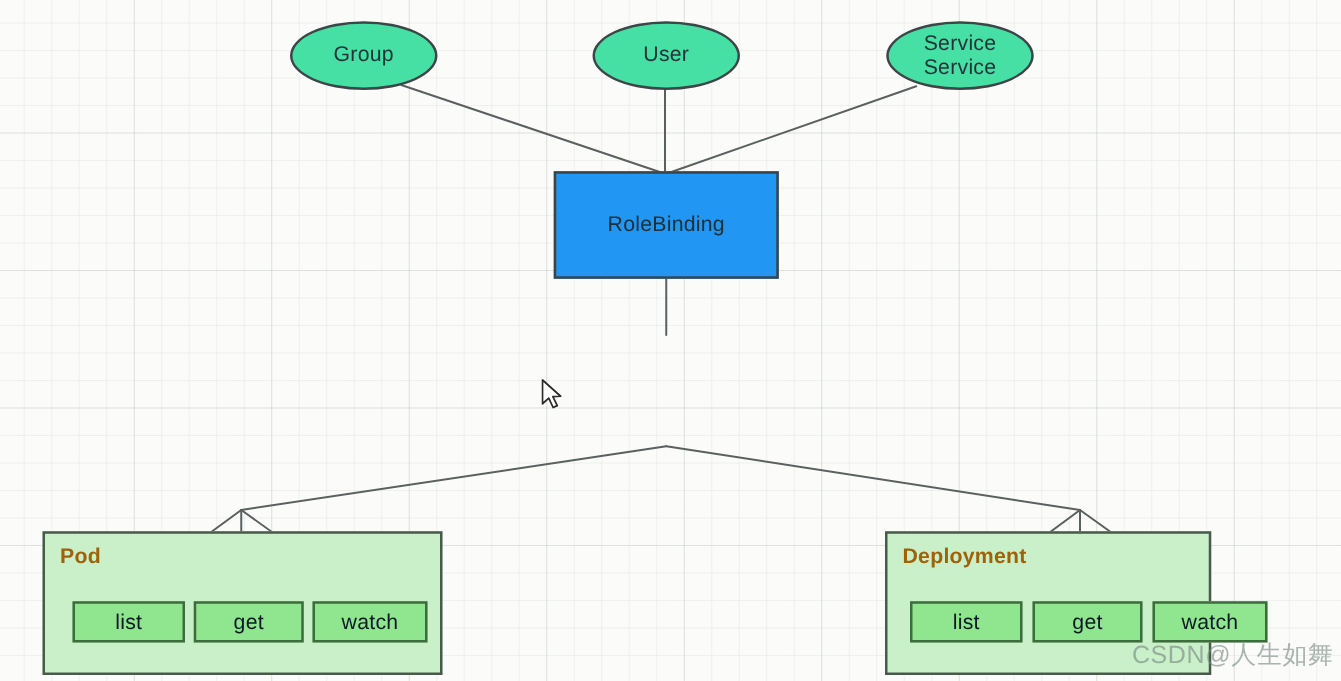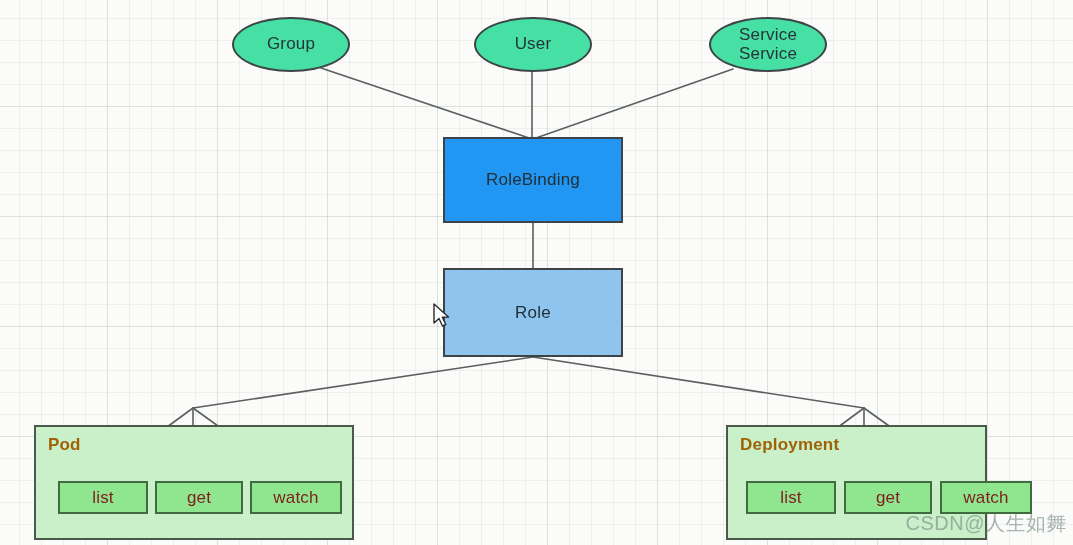--- a/index.html
+++ b/index.html
@@ -83,21 +83,21 @@
     letter-spacing: 0.2px;
   }
   .verb-box {
     position: absolute;
     box-sizing: border-box;
     background: #8fe68f;
     border: 2.5px solid #3f6b3f;
     display: flex;
     align-items: center;
     justify-content: center;
-    color: #7f1d1d;
+    color: #0f172a;
     font-size: 17px;
     letter-spacing: 0.2px;
   }
 
   
   #watermark {
     position: absolute;
     right: 6px;
     bottom: 8px;
     font-size: 20px;
@@ -155,39 +155,36 @@
     <span style="display:block;">
       <span style="display:block;">Service</span>
       <span style="display:block;">Service</span>
     </span>
   </div>
 
   <div class="node-box rolebinding" style="left:443px; top:137px; width:180px; height:86px;justify-content:center;">
     <span>RoleBinding</span>
   </div>
 
-  <div class="node-box role" style="left:443px; top:268px; width:180px; height:89px;">
-    <span>Role</span>
-  </div>
 
   <div class="resource-group" style="left:34px; top:425px; width:320px; height:115px;">
     <div class="resource-title">Pod</div>
 
     <div class="verb-box" style="left:22px; top:54px; width:90px; height:33px;">
       <span>list</span>
     </div>
     <div class="verb-box" style="left:119px; top:54px; width:88px; height:33px;">
       <span>get</span>
     </div>
     <div class="verb-box" style="left:214px; top:54px; width:92px; height:33px;">
       <span>watch</span>
     </div>
   </div>
 
-  <div class="resource-group" style="left:726px; top:425px; width:261px; height:115px;">
+  <div class="resource-group" style="left:708px; top:425px; width:261px; height:115px;">
     <div class="resource-title">Deployment</div>
 
     <div class="verb-box" style="left:18px; top:54px; width:90px; height:33px;">
       <span>list</span>
     </div>
     <div class="verb-box" style="left:116px; top:54px; width:88px; height:33px;">
       <span>get</span>
     </div>
     <div class="verb-box" style="left:212px; top:54px; width:92px; height:33px;">
       <span>watch</span>

